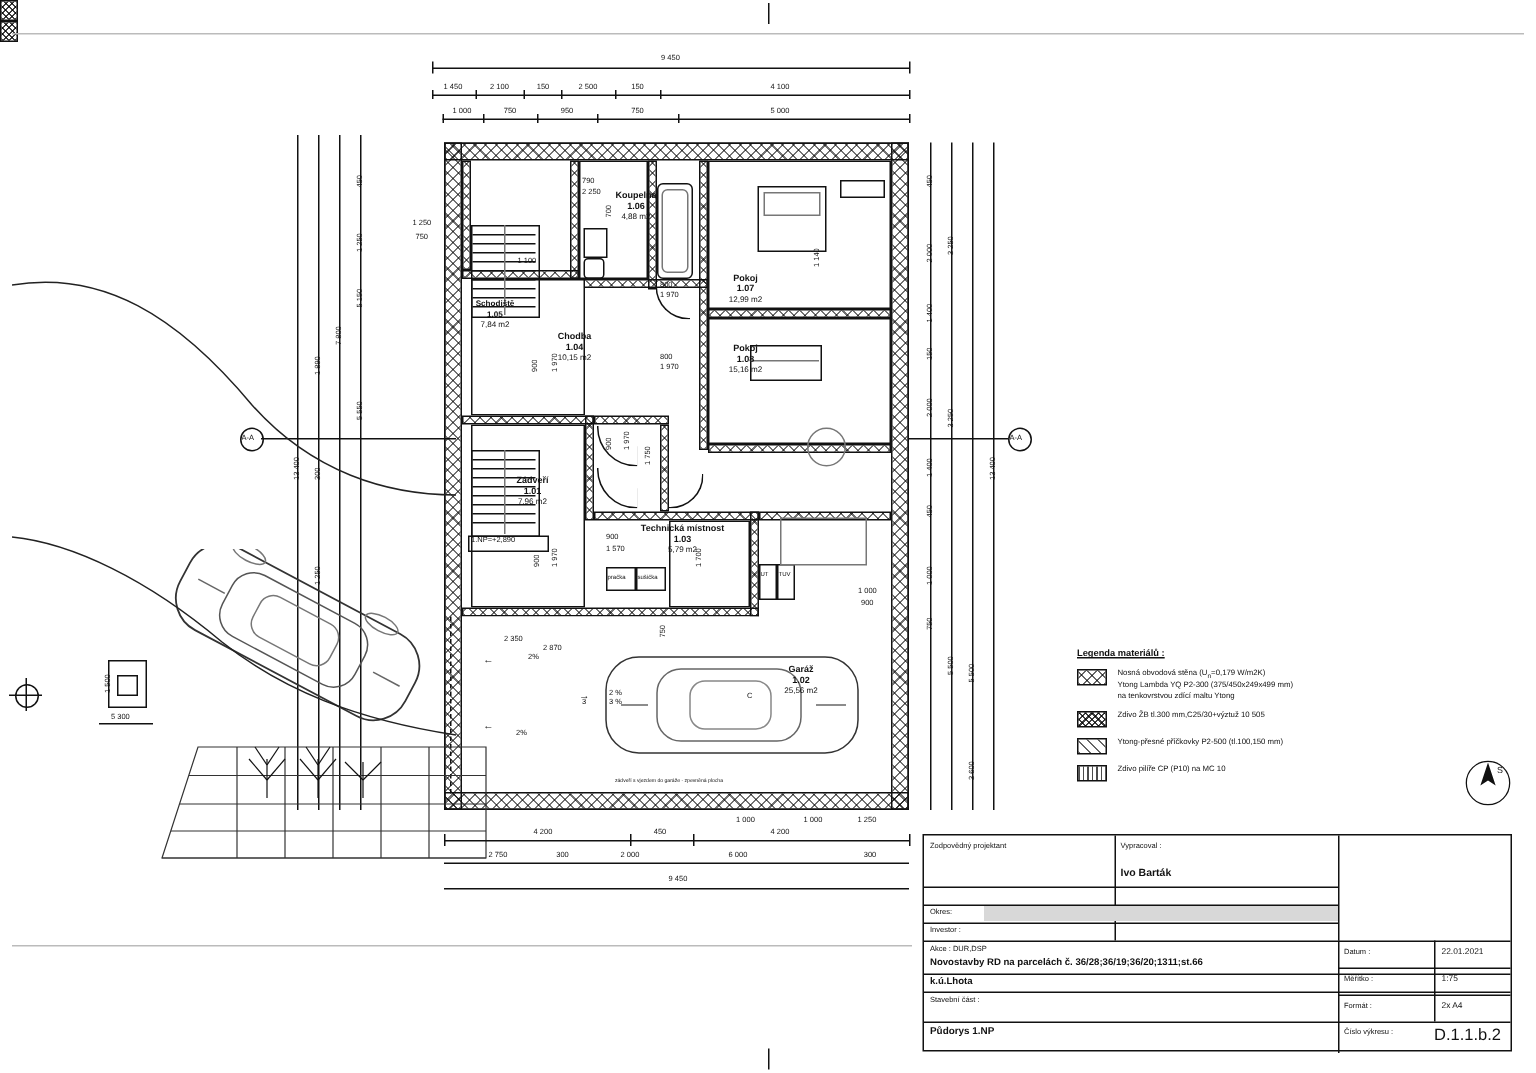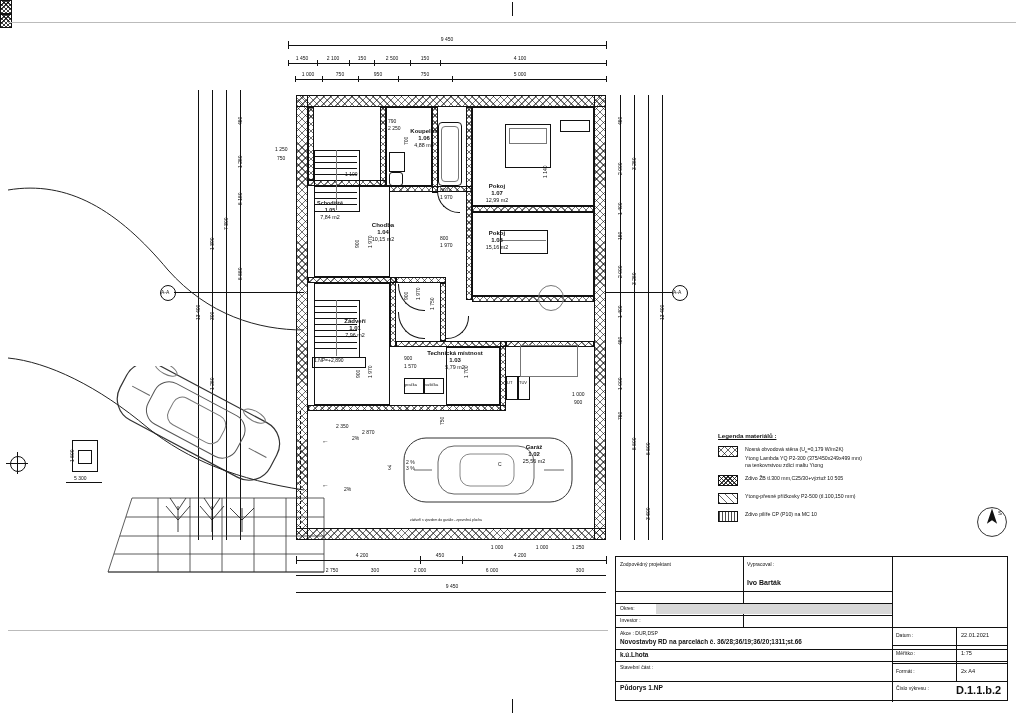--- a/index.html
+++ b/index.html
@@ -483,16 +483,16 @@
     <div class="tbcell tbv" style="left:4px;top:127px;font-size:6.6px;">Půdorys 1.NP</div>
 
     <div class="tbcell tbk" style="left:280px;top:75px;">Datum :</div>
     <div class="tbcell" style="left:345px;top:75px;font-size:5.6px;">22.01.2021</div>
     <div class="tbcell tbk" style="left:280px;top:93px;">Měřítko :</div>
     <div class="tbcell" style="left:345px;top:93px;font-size:5.6px;">1:75</div>
     <div class="tbcell tbk" style="left:280px;top:111px;">Formát :</div>
     <div class="tbcell" style="left:345px;top:111px;font-size:5.6px;">2x A4</div>
 
     <div class="tbcell tbk" style="left:280px;top:128px;">Číslo výkresu :</div>
-    <div class="tbcell" style="left:340px;top:127px;font-size:11px;font-weight:bold;">D.1.1.b.2</div>
+    <div class="tbcell" style="left:340px;top:127px;font-size:11px;font-weight:normal;">D.1.1.b.2</div>
   </div>
 
 </div>
 
 </body></html>

